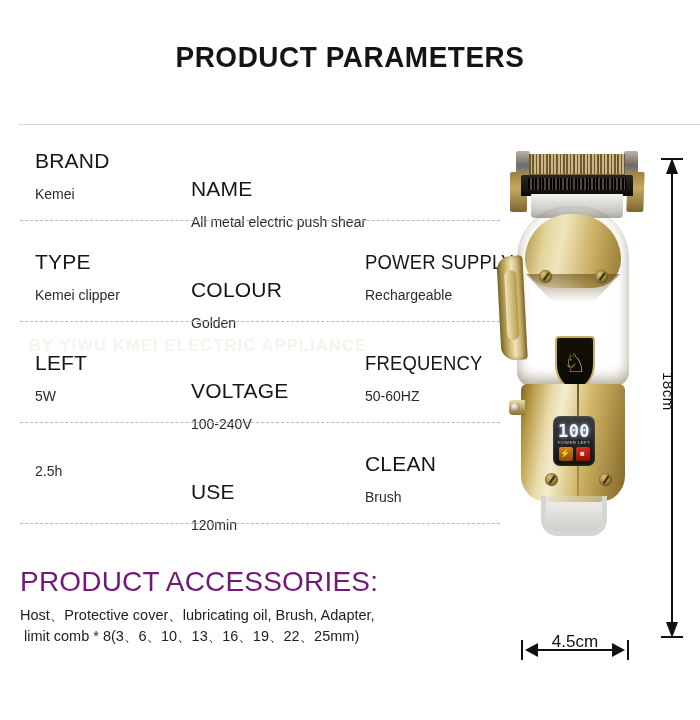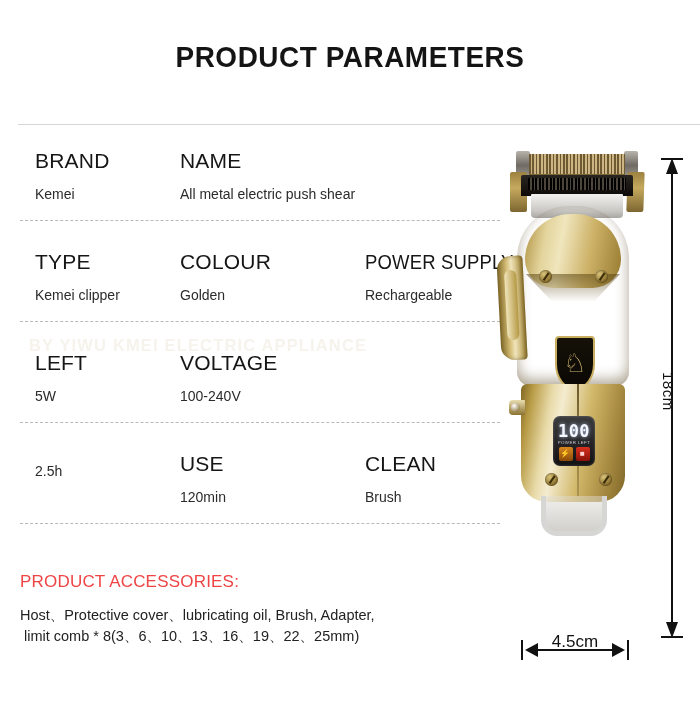--- a/index.html
+++ b/index.html
@@ -35,21 +35,21 @@
     left: 18px; top: 124px; width: 682px; height: 1px;
     background: #d6d6d6;
   }
 
   
   .specs { position: absolute; left: 0; top: 148px; width: 520px; }
 
   .row { position: relative; height: 101px; }
   .row .cell { position: absolute; top: 0; }
   .cell.c1 { left: 35px;  width: 165px; }
-  .cell.c2 { left: 180px; width: 190px; }
+  .cell.c2 { left: 191px; width: 190px; margin-top: 28px; }
   .cell.c3 { left: 365px; width: 145px; }
 
   .k {
     font-size: 21px;
     font-weight: 400;
     color: #161616;
     line-height: 26px;
     white-space: nowrap;
     letter-spacing: 0.2px;
   }
@@ -85,23 +85,23 @@
     color: #f6f3ec;
     white-space: nowrap;
     transform: scaleX(0.97);
     pointer-events: none;
     user-select: none;
   }
 
   
   .acc { position: absolute; left: 20px; top: 568px; width: 500px; }
   .acc-title {
-    font-size: 17px;
+    font-size: 28px;
     font-weight: 400;
-    color: #ef4444;
+    color: #701a75;
     letter-spacing: 0.2px;
     line-height: 27px;
   }
   .acc-body {
     margin-top: 10px;
     font-size: 14.5px;
     line-height: 21px;
     color: #222;
   }
   .acc-body .l2 { padding-left: 4px; }
@@ -388,20 +388,24 @@
 
     <div class="row r3">
       <div class="cell c1">
         <div class="k">LEFT</div>
         <div class="v">5W</div>
       </div>
       <div class="cell c2">
         <div class="k">VOLTAGE</div>
         <div class="v">100-240V</div>
       </div>
+      <div class="cell c3">
+        <div class="k tight">FREQUENCY</div>
+        <div class="v">50-60HZ</div>
+      </div>
       <div class="dash"></div>
     </div>
 
     <div class="row r4">
       <div class="cell c1">
         <div class="v">2.5h</div>
       </div>
       <div class="cell c2">
         <div class="k">USE</div>
         <div class="v">120min</div>

